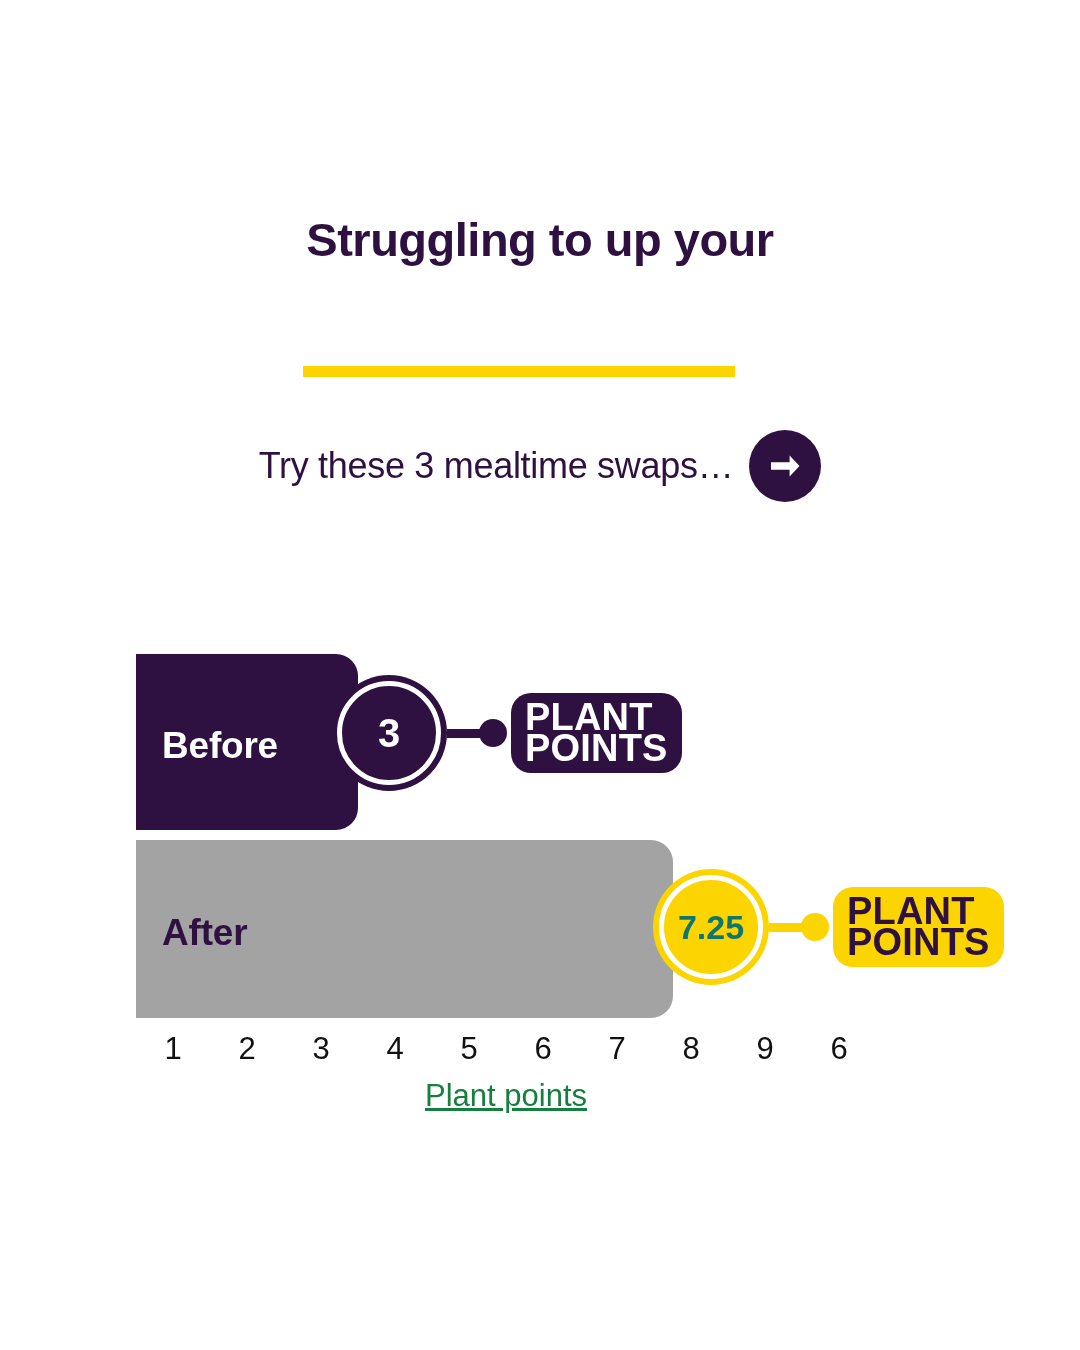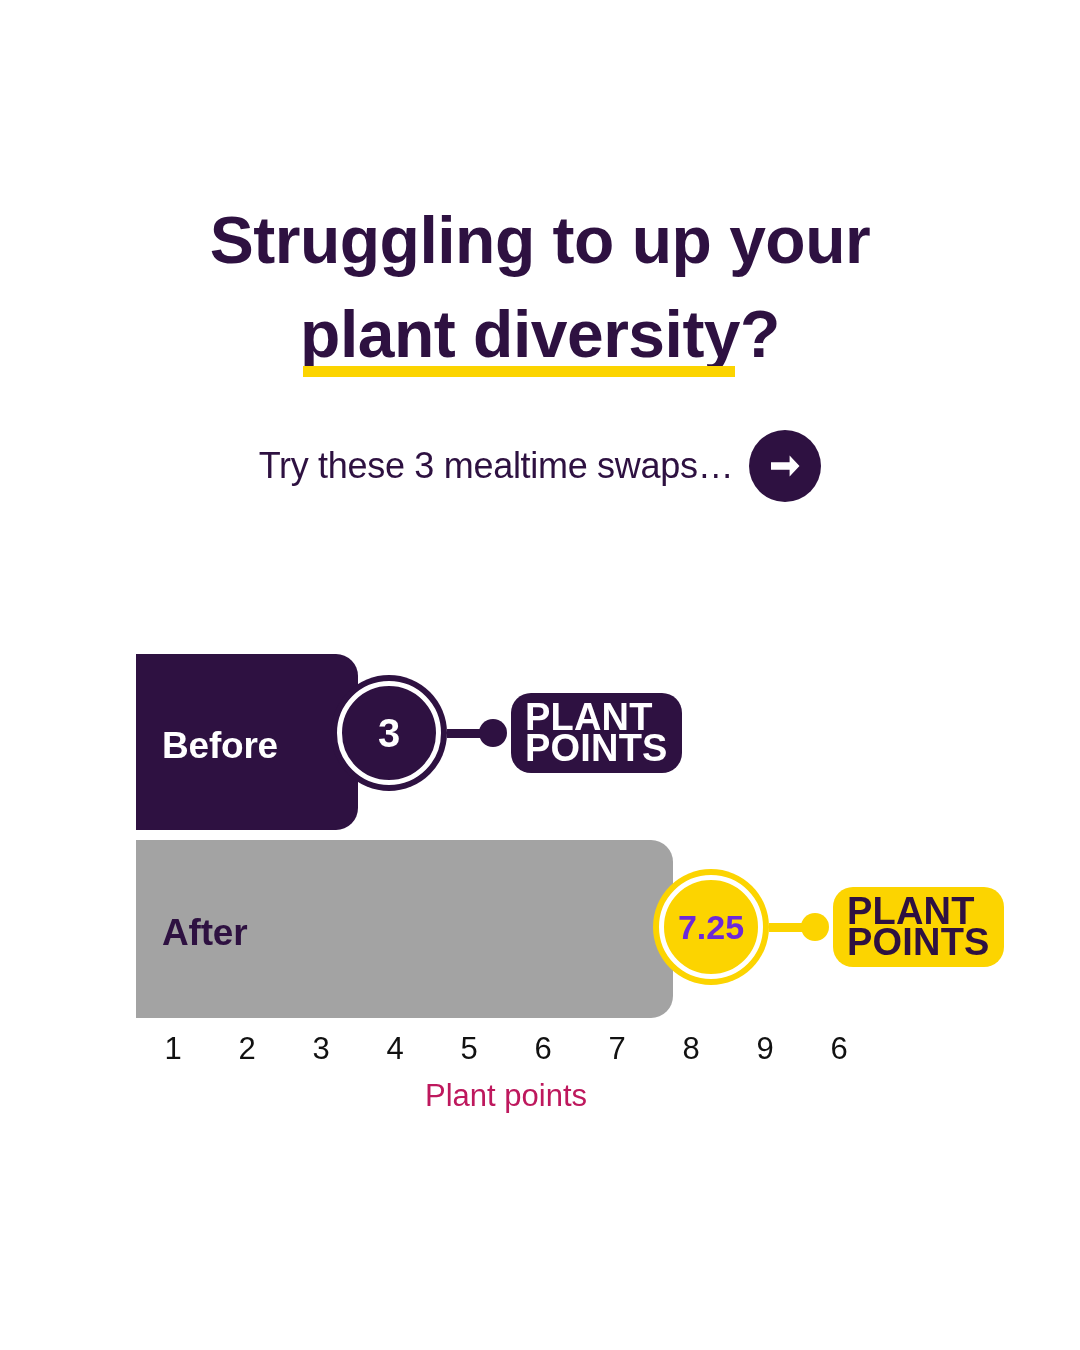--- a/index.html
+++ b/index.html
@@ -15,21 +15,21 @@
     position: relative;
   }
 
   
   .headline {
     position: absolute;
     left: 0;
     top: 193px;
     width: 1080px;
     text-align: center;
-    font-size: 66px;
+    font-size: 47px;
     line-height: 94px;
     font-weight: 700;
     color: #2E1141;
     letter-spacing: -0.5px;
   }
   .headline-line {
     display: block;
   }
   .headline-underline {
     position: absolute;
@@ -135,21 +135,21 @@
     background: #2E1141;
     border: 5px solid #ffffff;
     box-shadow: 0 0 0 6px #2E1141;
     color: #ffffff;
     font-size: 40px;
   }
   .value-circle-after {
     background: #FCD400;
     border: 5px solid #ffffff;
     box-shadow: 0 0 0 6px #FCD400;
-    color: #6d28d9;
+    color: #0f766e;
     font-size: 34px;
   }
 
   .connector {
     display: flex;
     align-items: center;
     margin-left: 6px;
     flex: 0 0 auto;
   }
   .connector-line {
@@ -200,29 +200,29 @@
     color: #111111;
     font-family: "Liberation Sans", sans-serif;
   }
   .axis-title {
     position: absolute;
     left: 136px;
     top: 1078px;
     width: 740px;
     text-align: center;
     font-size: 31px;
-    color: #be185d;
+    color: #15803d;
+    text-decoration: underline;
   }
 </style>
 </head>
 <body>
 
 <div class="headline">
   <span class="headline-line">Struggling to up your</span>
-  <span class="headline-line">plant diversity?</span>
 </div>
 <div class="headline-underline"></div>
 
 <div class="subhead-row">
   <div class="subhead-text">Try these 3 mealtime swaps…</div>
   <div class="arrow-badge">
     <svg width="42" height="42" viewBox="0 0 42 42" aria-hidden="true">
       <path d="M7 17.2 H25.6 V10.4 L35.5 21 L25.6 31.6 V24.8 H7 Z" fill="#ffffff"></path>
     </svg>
   </div>

